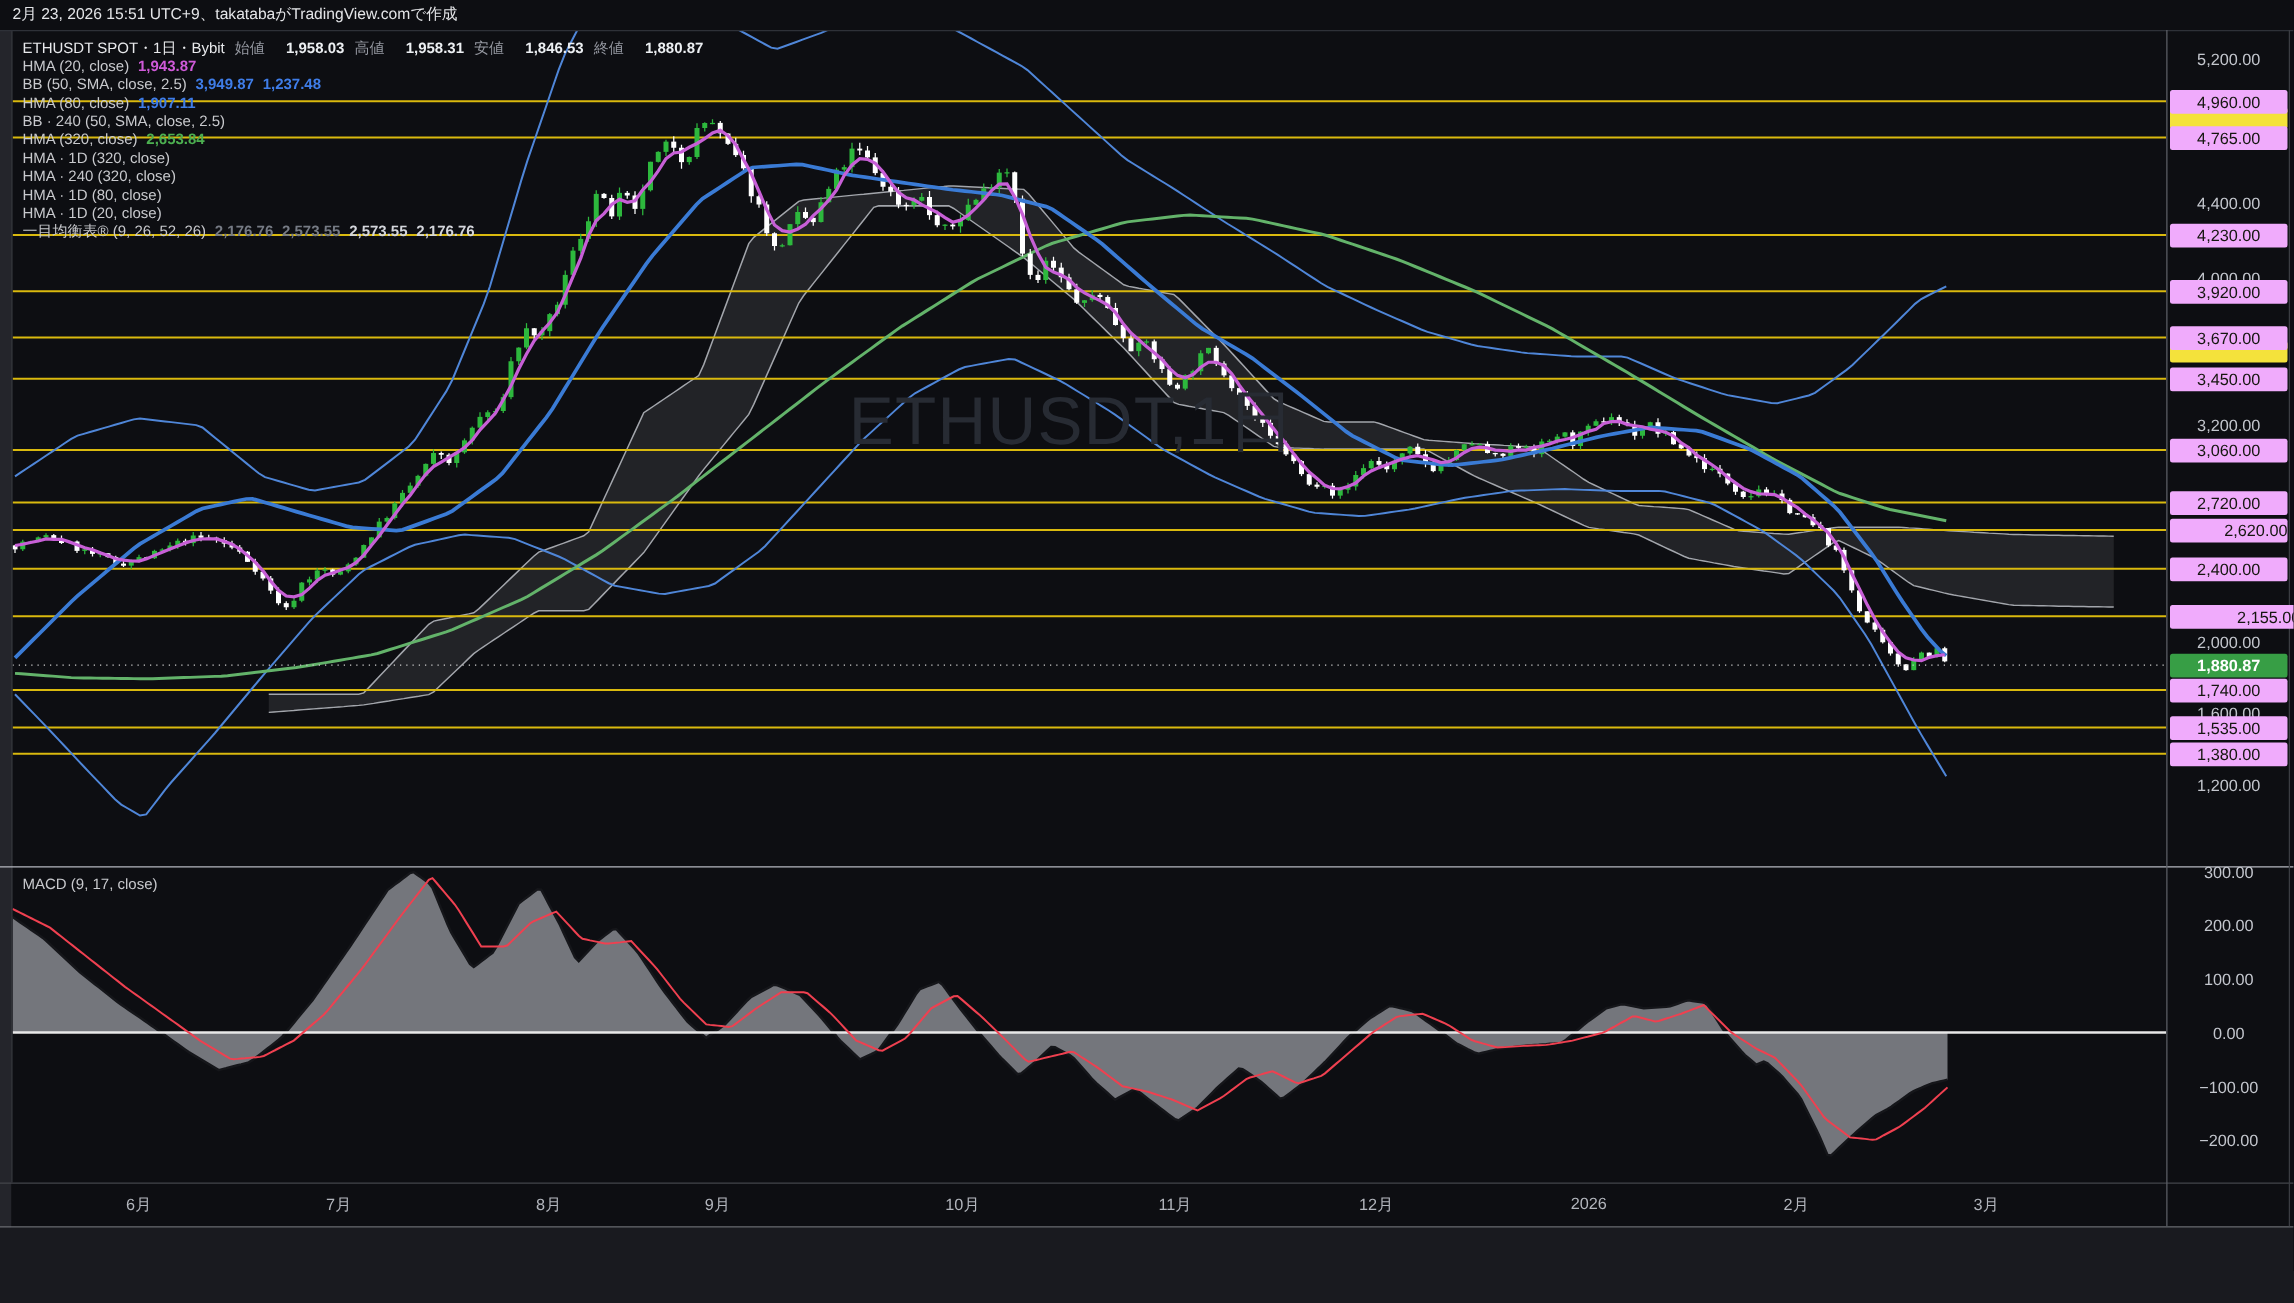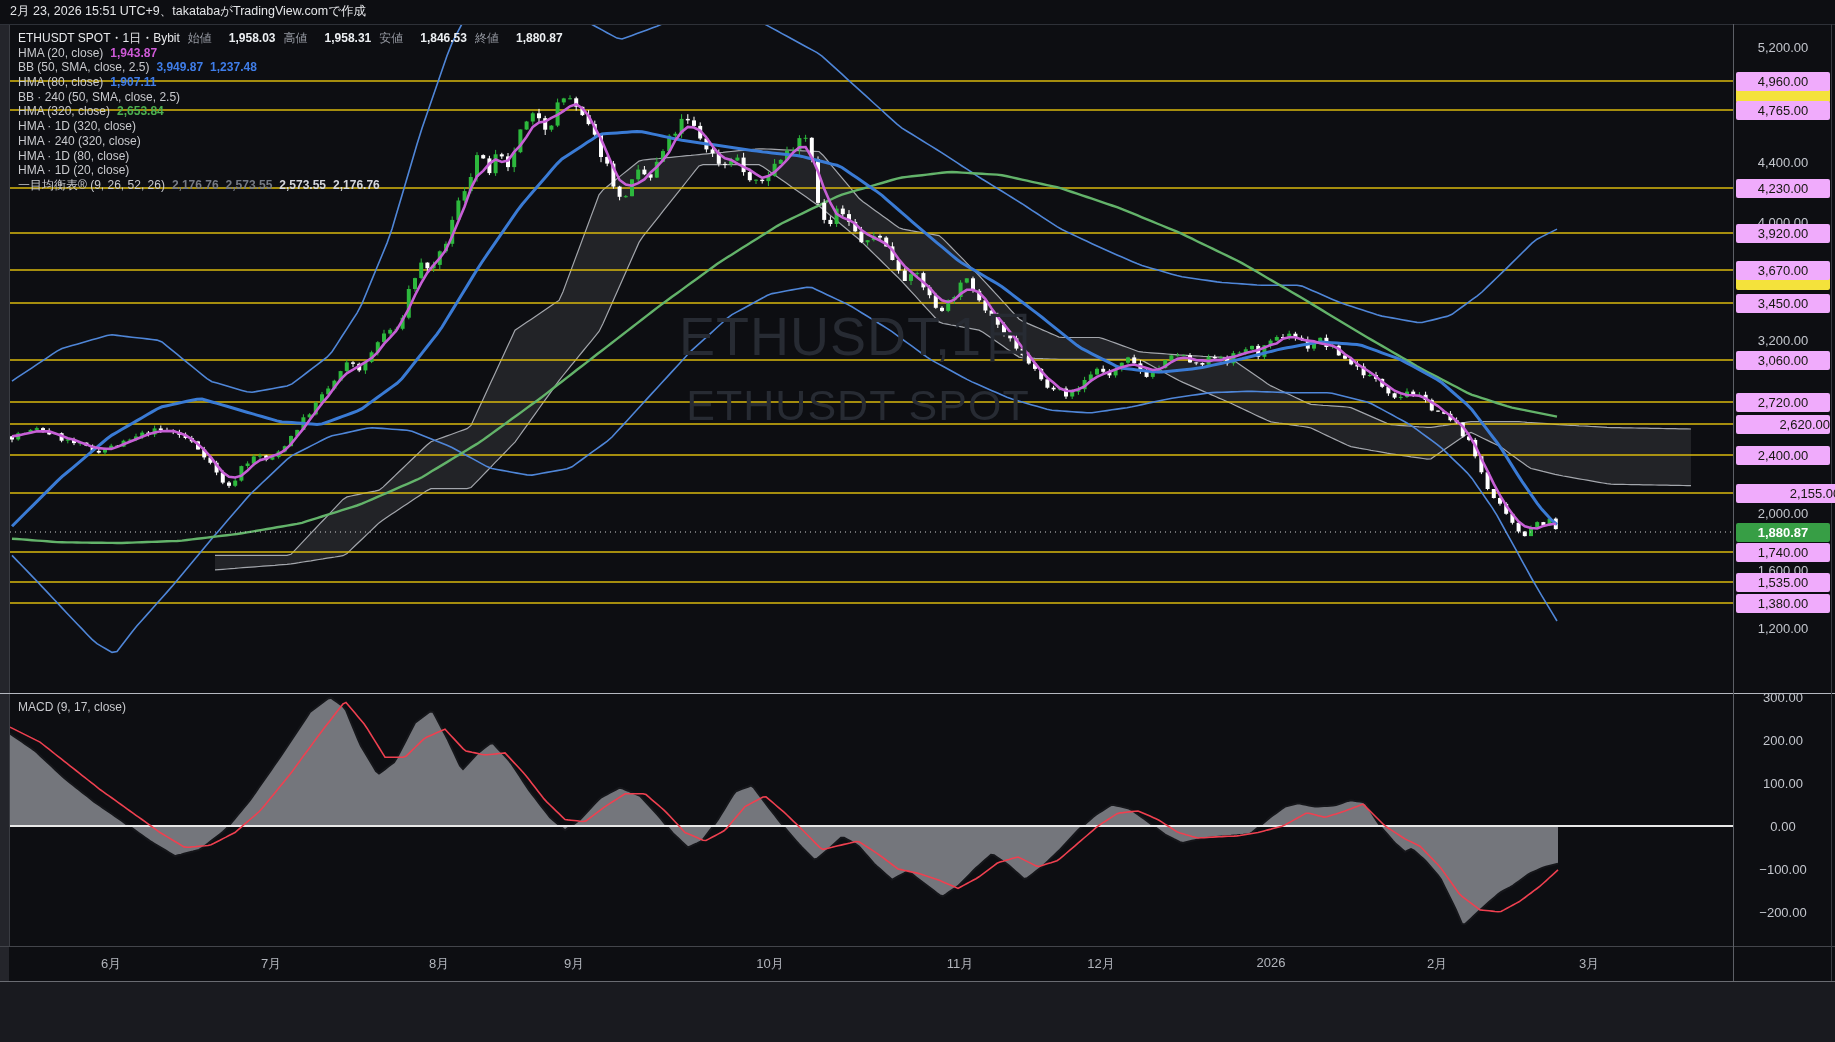--- a/index.html
+++ b/index.html
@@ -587,21 +587,20 @@
         <line x1="10" y1="826" x2="1733" y2="826" stroke="#e8e8e8" stroke-width="2"></line>
         <path d="M10 727.1 L13 728.6 L16 730.1 L19 731.6 L22 733.1 L25 734.6 L28 736.1 L31 737.6 L34 739.1 L37 740.6 L40 742.1 L43 744.5 L46 746.9 L49 749.2 L52 751.6 L55 754.0 L58 756.3 L61 758.7 L64 761.1 L67 763.4 L70 765.8 L73 768.2 L76 770.5 L79 772.9 L82 775.3 L85 777.6 L88 780.0 L91 782.4 L94 784.7 L97 787.1 L100 789.5 L103 791.6 L106 793.8 L109 795.9 L112 798.0 L115 800.2 L118 802.4 L121 804.5 L124 806.6 L127 808.8 L130 811.0 L133 813.1 L136 815.3 L139 817.4 L142 819.5 L145 821.7 L148 823.9 L151 826.0 L154 828.1 L157 830.3 L160 832.5 L163 834.3 L166 836.1 L169 837.9 L172 839.7 L175 841.5 L178 843.3 L181 845.1 L184 846.9 L187 847.3 L190 847.1 L193 846.8 L196 846.6 L199 846.3 L202 846.0 L205 845.8 L208 845.5 L211 844.8 L214 843.3 L217 841.7 L220 840.2 L223 838.6 L226 837.1 L229 835.5 L232 834.0 L235 832.5 L238 829.9 L241 827.3 L244 824.7 L247 822.1 L250 819.5 L253 817.0 L256 814.4 L259 811.8 L262 808.5 L265 804.9 L268 801.2 L271 797.5 L274 793.9 L277 790.2 L280 786.6 L283 782.9 L286 779.3 L289 775.6 L292 771.7 L295 767.6 L298 763.5 L301 759.4 L304 755.3 L307 751.3 L310 747.2 L313 743.1 L316 739.0 L319 734.9 L322 731.0 L325 727.1 L328 723.2 L331 719.4 L334 715.5 L337 711.6 L340 707.8 L343 703.9 L346 702.5 L349 706.0 L352 709.6 L355 713.1 L358 716.7 L361 720.2 L364 723.8 L367 728.2 L370 733.0 L373 737.9 L376 742.7 L379 747.5 L382 752.4 L385 757.2 L388 757.2 L391 757.2 L394 757.2 L397 757.2 L400 757.2 L403 757.2 L406 756.2 L409 753.3 L412 750.4 L415 747.5 L418 744.6 L421 741.7 L424 738.8 L427 737.0 L430 735.7 L433 734.4 L436 733.1 L439 731.8 L442 730.5 L445 729.3 L448 732.5 L451 735.7 L454 738.9 L457 742.1 L460 745.4 L463 748.6 L466 751.0 L469 751.6 L472 752.3 L475 752.9 L478 753.5 L481 754.2 L484 754.8 L487 754.8 L490 754.5 L493 754.2 L496 753.9 L499 753.5 L502 753.2 L505 752.9 L508 756.1 L511 759.4 L514 762.6 L517 765.8 L520 769.0 L523 772.3 L526 775.7 L529 779.6 L532 783.4 L535 787.3 L538 791.2 L541 795.0 L544 798.9 L547 802.1 L550 805.0 L553 807.9 L556 810.8 L559 813.7 L562 816.6 L565 819.5 L568 819.9 L571 820.2 L574 820.5 L577 820.8 L580 821.2 L583 821.5 L586 820.9 L589 818.7 L592 816.4 L595 814.2 L598 811.9 L601 809.7 L604 807.4 L607 805.4 L610 803.4 L613 801.5 L616 799.6 L619 797.6 L622 795.7 L625 793.8 L628 793.8 L631 793.8 L634 793.8 L637 793.8 L640 793.8 L643 793.8 L646 794.6 L649 797.2 L652 799.8 L655 802.4 L658 804.9 L661 807.5 L664 810.1 L667 813.1 L670 816.3 L673 819.5 L676 822.8 L679 826.0 L682 829.2 L685 832.5 L688 833.7 L691 835.0 L694 836.3 L697 837.6 L700 838.9 L703 840.2 L706 840.5 L709 838.9 L712 837.3 L715 835.7 L718 834.1 L721 832.5 L724 830.8 L727 827.9 L730 824.4 L733 820.8 L736 817.3 L739 813.7 L742 810.2 L745 806.6 L748 805.0 L751 803.4 L754 801.8 L757 800.2 L760 798.6 L763 797.0 L766 796.8 L769 799.3 L772 801.9 L775 804.5 L778 807.1 L781 809.7 L784 812.2 L787 815.0 L790 817.9 L793 820.8 L796 823.7 L799 826.6 L802 829.5 L805 832.5 L808 835.5 L811 838.5 L814 841.6 L817 844.6 L820 847.6 L823 849.4 L826 848.7 L829 848.0 L832 847.3 L835 846.5 L838 845.8 L841 845.1 L844 844.4 L847 843.7 L850 843.0 L853 842.2 L856 841.5 L859 841.7 L862 843.6 L865 845.6 L868 847.5 L871 849.4 L874 851.4 L877 853.3 L880 855.5 L883 857.7 L886 860.0 L889 862.2 L892 864.5 L895 866.7 L898 869.0 L901 869.6 L904 870.3 L907 870.9 L910 871.6 L913 872.2 L916 872.9 L919 873.6 L922 874.6 L925 875.6 L928 876.5 L931 877.5 L934 878.5 L937 879.4 L940 880.6 L943 881.9 L946 883.2 L949 884.5 L952 885.8 L955 887.1 L958 888.4 L961 886.7 L964 885.1 L967 883.5 L970 881.9 L973 880.3 L976 878.7 L979 876.8 L982 874.6 L985 872.3 L988 870.1 L991 867.8 L994 865.6 L997 863.3 L1000 862.0 L1003 861.2 L1006 860.3 L1009 859.5 L1012 858.6 L1015 857.8 L1018 857.0 L1021 858.4 L1024 859.9 L1027 861.4 L1030 862.9 L1033 864.4 L1036 865.9 L1039 866.5 L1042 865.6 L1045 864.6 L1048 863.6 L1051 862.7 L1054 861.7 L1057 860.7 L1060 858.7 L1063 856.1 L1066 853.5 L1069 850.9 L1072 848.4 L1075 845.8 L1078 843.2 L1081 840.6 L1084 838.0 L1087 835.5 L1090 832.9 L1093 830.3 L1096 827.7 L1099 825.4 L1102 823.4 L1105 821.5 L1108 819.5 L1111 817.6 L1114 815.7 L1117 813.7 L1120 812.9 L1123 812.6 L1126 812.2 L1129 811.9 L1132 811.6 L1135 811.3 L1138 811.0 L1141 812.2 L1144 813.5 L1147 814.8 L1150 816.1 L1153 817.4 L1156 818.7 L1159 820.2 L1162 822.1 L1165 824.1 L1168 826.0 L1171 827.9 L1174 829.9 L1177 831.8 L1180 833.0 L1183 833.8 L1186 834.7 L1189 835.5 L1192 836.4 L1195 837.2 L1198 838.0 L1201 837.8 L1204 837.7 L1207 837.5 L1210 837.3 L1213 837.1 L1216 836.9 L1219 836.7 L1222 836.6 L1225 836.4 L1228 836.3 L1231 836.2 L1234 836.1 L1237 835.9 L1240 835.5 L1243 835.0 L1246 834.5 L1249 834.0 L1252 833.5 L1255 833.0 L1258 832.5 L1261 831.7 L1264 830.9 L1267 830.1 L1270 829.4 L1273 828.6 L1276 827.8 L1279 827.0 L1282 826.3 L1285 824.9 L1288 823.2 L1291 821.6 L1294 819.9 L1297 818.2 L1300 816.6 L1303 814.9 L1306 813.2 L1309 813.2 L1312 814.0 L1315 814.8 L1318 815.6 L1321 816.3 L1324 817.1 L1327 816.8 L1330 815.8 L1333 814.8 L1336 813.9 L1339 812.9 L1342 811.9 L1345 811.0 L1348 809.8 L1351 808.7 L1354 807.5 L1357 806.4 L1360 805.2 L1363 804.1 L1366 807.1 L1369 810.1 L1372 813.0 L1375 816.0 L1378 819.0 L1381 822.0 L1384 825.0 L1387 827.3 L1390 829.2 L1393 831.2 L1396 833.1 L1399 835.0 L1402 837.0 L1405 838.9 L1408 840.4 L1411 841.8 L1414 843.3 L1417 844.7 L1420 846.2 L1423 849.3 L1426 852.4 L1429 855.5 L1432 858.6 L1435 861.7 L1438 864.8 L1441 868.2 L1444 872.4 L1447 876.6 L1450 880.8 L1453 885.0 L1456 889.2 L1459 893.4 L1462 896.3 L1465 898.6 L1468 900.8 L1471 903.1 L1474 905.3 L1477 907.6 L1480 909.9 L1483 910.2 L1486 910.5 L1489 910.8 L1492 911.1 L1495 911.5 L1498 911.8 L1501 911.5 L1504 909.9 L1507 908.2 L1510 906.6 L1513 905.0 L1516 903.4 L1519 901.8 L1522 899.7 L1525 897.5 L1528 895.2 L1531 893.0 L1534 890.7 L1537 888.5 L1540 886.2 L1543 883.5 L1546 880.8 L1549 878.0 L1552 875.3 L1555 872.6 L1558 869.9 " fill="none" stroke="#ef4050" stroke-width="1.6"></path>
       </g>
     </svg>
 
   <div class="gutter"></div>
   <div class="vline-left"></div>
   <div class="hline-top"></div>
 
   <div class="watermark1">ETHUSDT,1日</div>
-  <div class="watermark2">ETHUSDT SPOT</div>
 
   <div class="legend" id="legend">
     <div class="row" id="symbol-row"><span class="sym">ETHUSDT SPOT・1日・Bybit</span><span class="olabel">始値</span><span class="oval">1,958.03</span><span class="olabel">高値</span><span class="oval">1,958.31</span><span class="olabel">安値</span><span class="oval">1,846.53</span><span class="olabel">終値</span><span class="oval">1,880.87</span></div>
   <div class="row"><span>HMA (20, close)</span><span class="val" style="color: rgb(207, 90, 216);">1,943.87</span></div>
       <div class="row"><span>BB (50, SMA, close, 2.5)</span><span class="val" style="color: rgb(63, 125, 232);">3,949.87</span><span class="val" style="color: rgb(63, 125, 232);">1,237.48</span></div>
       <div class="row"><span>HMA (80, close)</span><span class="val" style="color: rgb(63, 125, 232);">1,907.11</span></div>
       <div class="row"><span>BB · 240 (50, SMA, close, 2.5)</span></div>
       <div class="row"><span>HMA (320, close)</span><span class="val" style="color: rgb(76, 175, 80);">2,653.84</span></div>
       <div class="row"><span>HMA · 1D (320, close)</span></div>
       <div class="row"><span>HMA · 240 (320, close)</span></div>
@@ -643,21 +642,21 @@
       <div class="pxlabel level" style="top: 572.5px;">1,535.00</div>
       <div class="pxlabel level" style="top: 593.5px;">1,380.00</div>
       <div class="pxlabel current" style="top: 522.5px;">1,880.87</div>
     </div>
   <div id="time-axis">
       <div class="tlabel" style="left: 111px;">6月</div>
       <div class="tlabel" style="left: 271px;">7月</div>
       <div class="tlabel" style="left: 439px;">8月</div>
       <div class="tlabel" style="left: 574px;">9月</div>
       <div class="tlabel" style="left: 770px;">10月</div>
-      <div class="tlabel" style="left: 960px;">11月</div>
+      <div class="tlabel" style="left: 940px;">11月</div>
       <div class="tlabel" style="left: 1101px;">12月</div>
       <div class="tlabel" style="left: 1271px;">2026</div>
       <div class="tlabel" style="left: 1437px;">2月</div>
       <div class="tlabel" style="left: 1589px;">3月</div>
     </div>
 
   <div class="pane-sep"></div>
   <div class="axis-sep-top"></div>
   <div class="axis-sep-bot"></div>
   <div class="vline-axis"></div>

